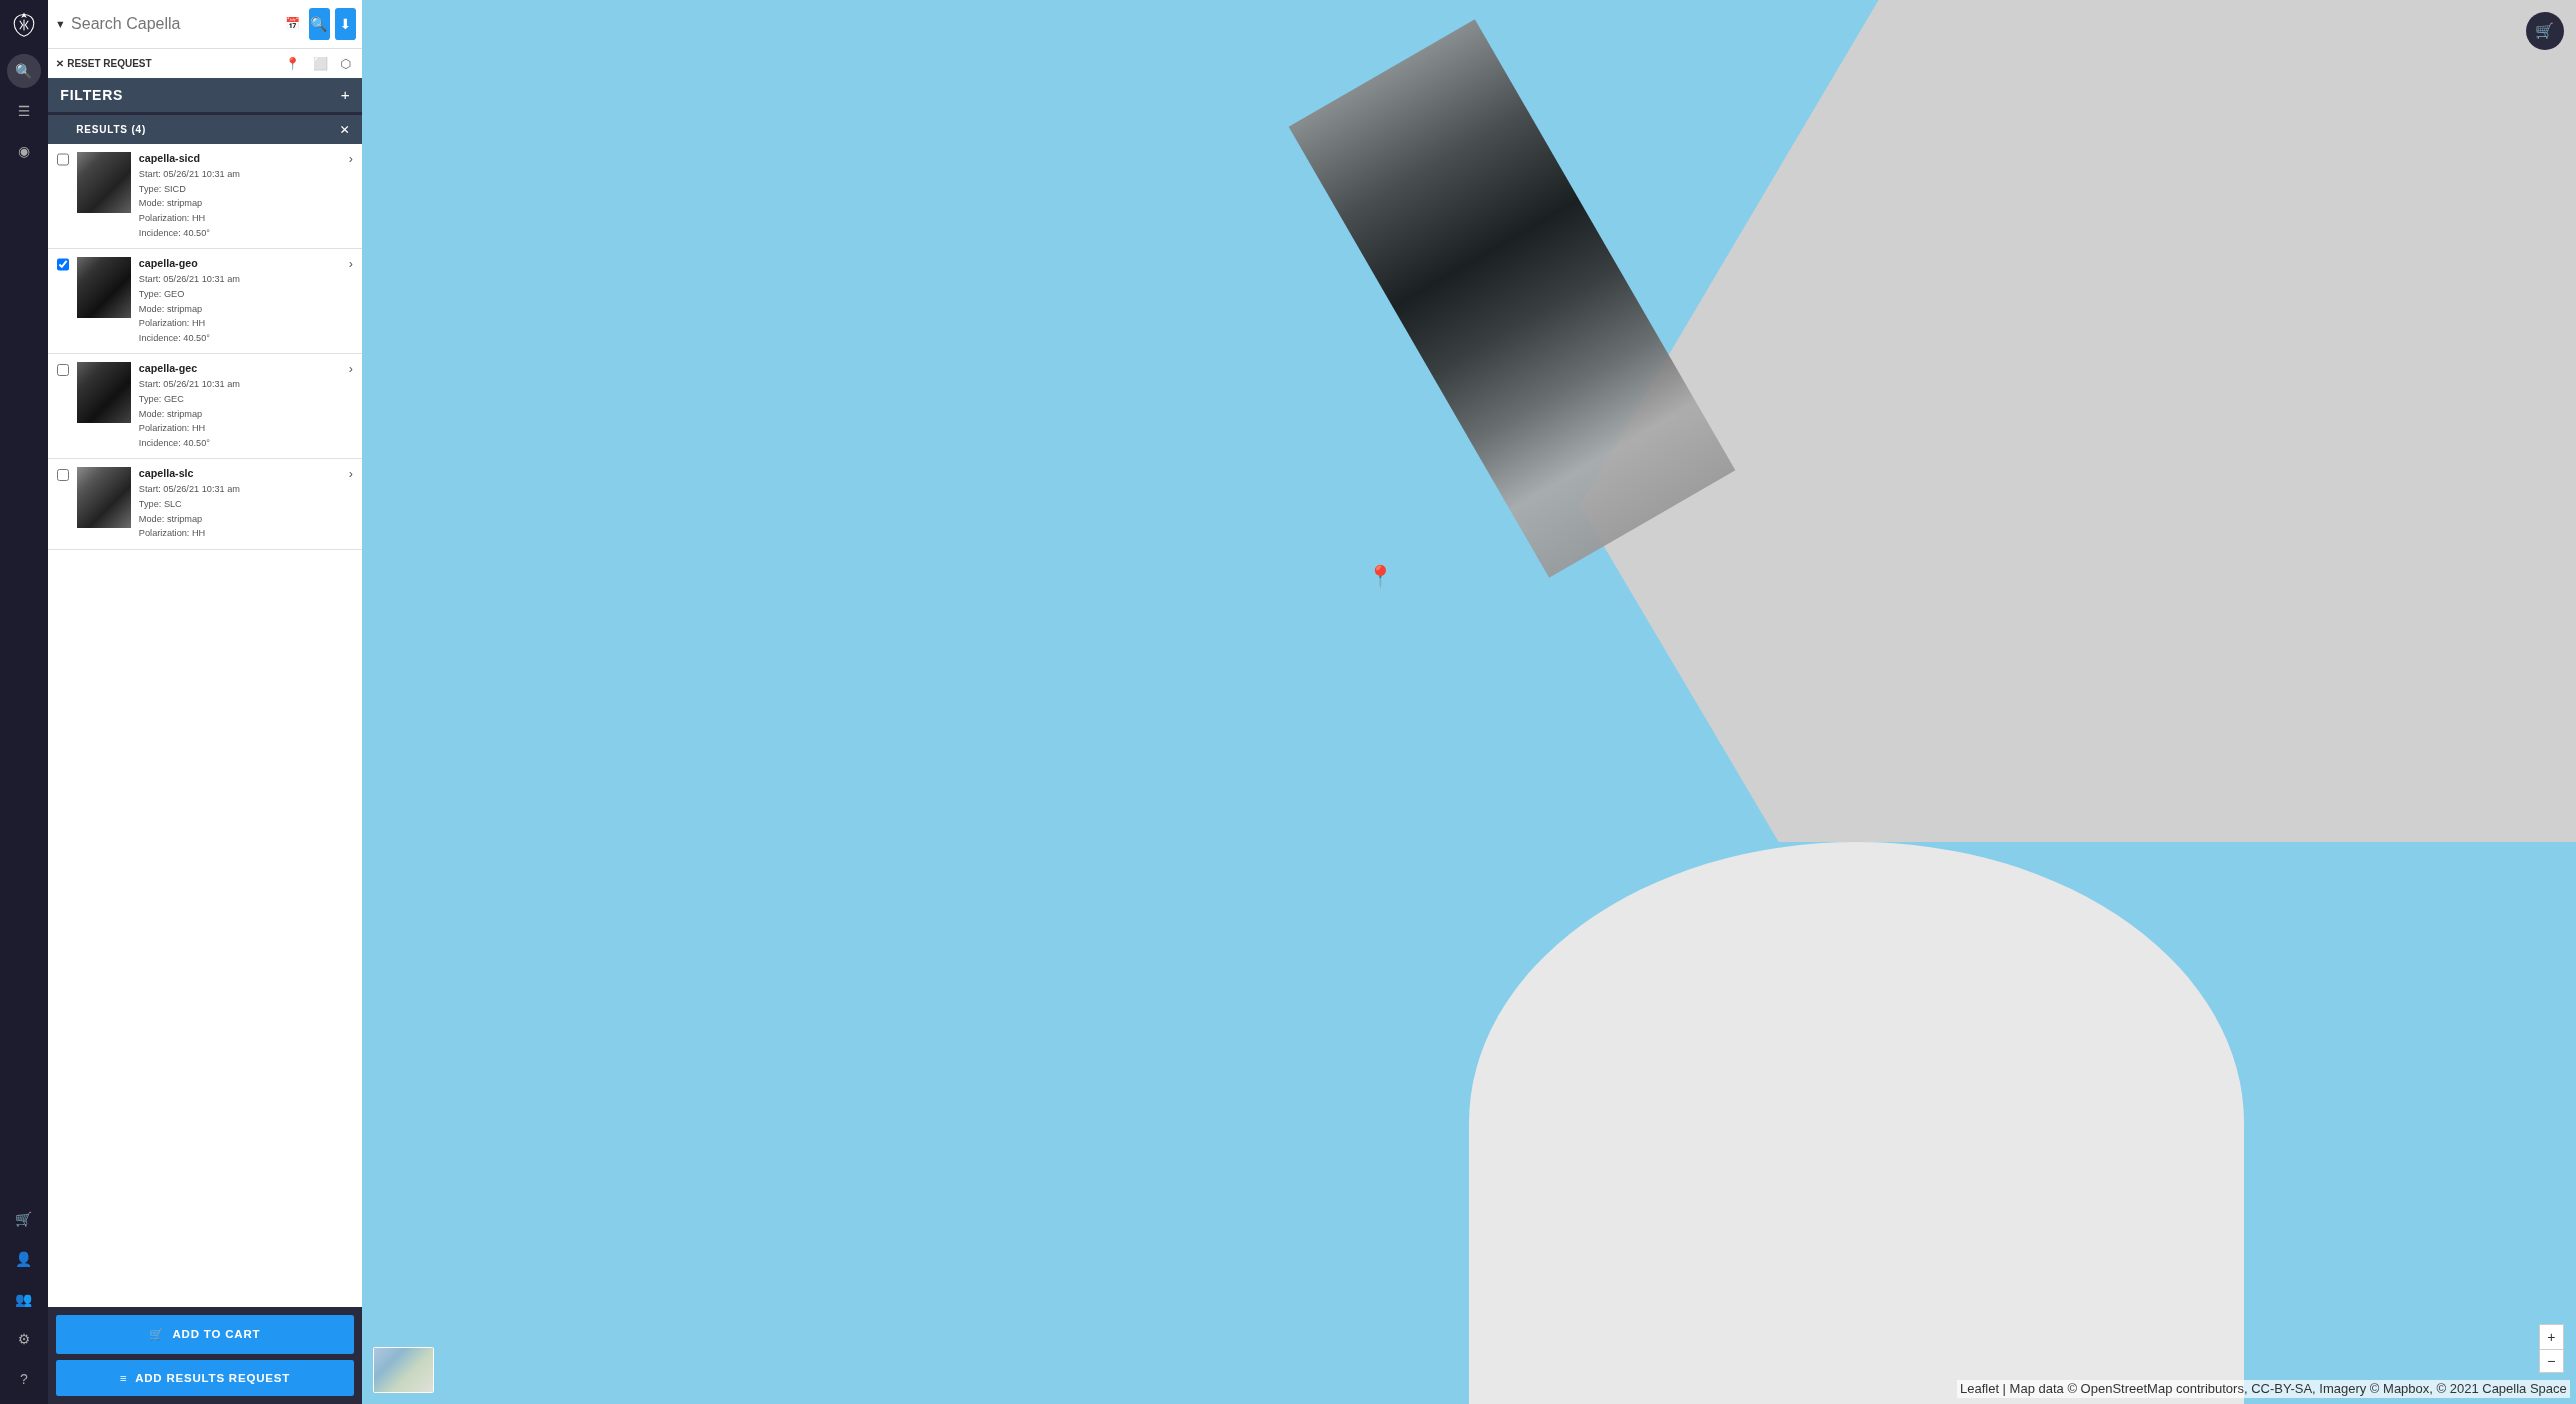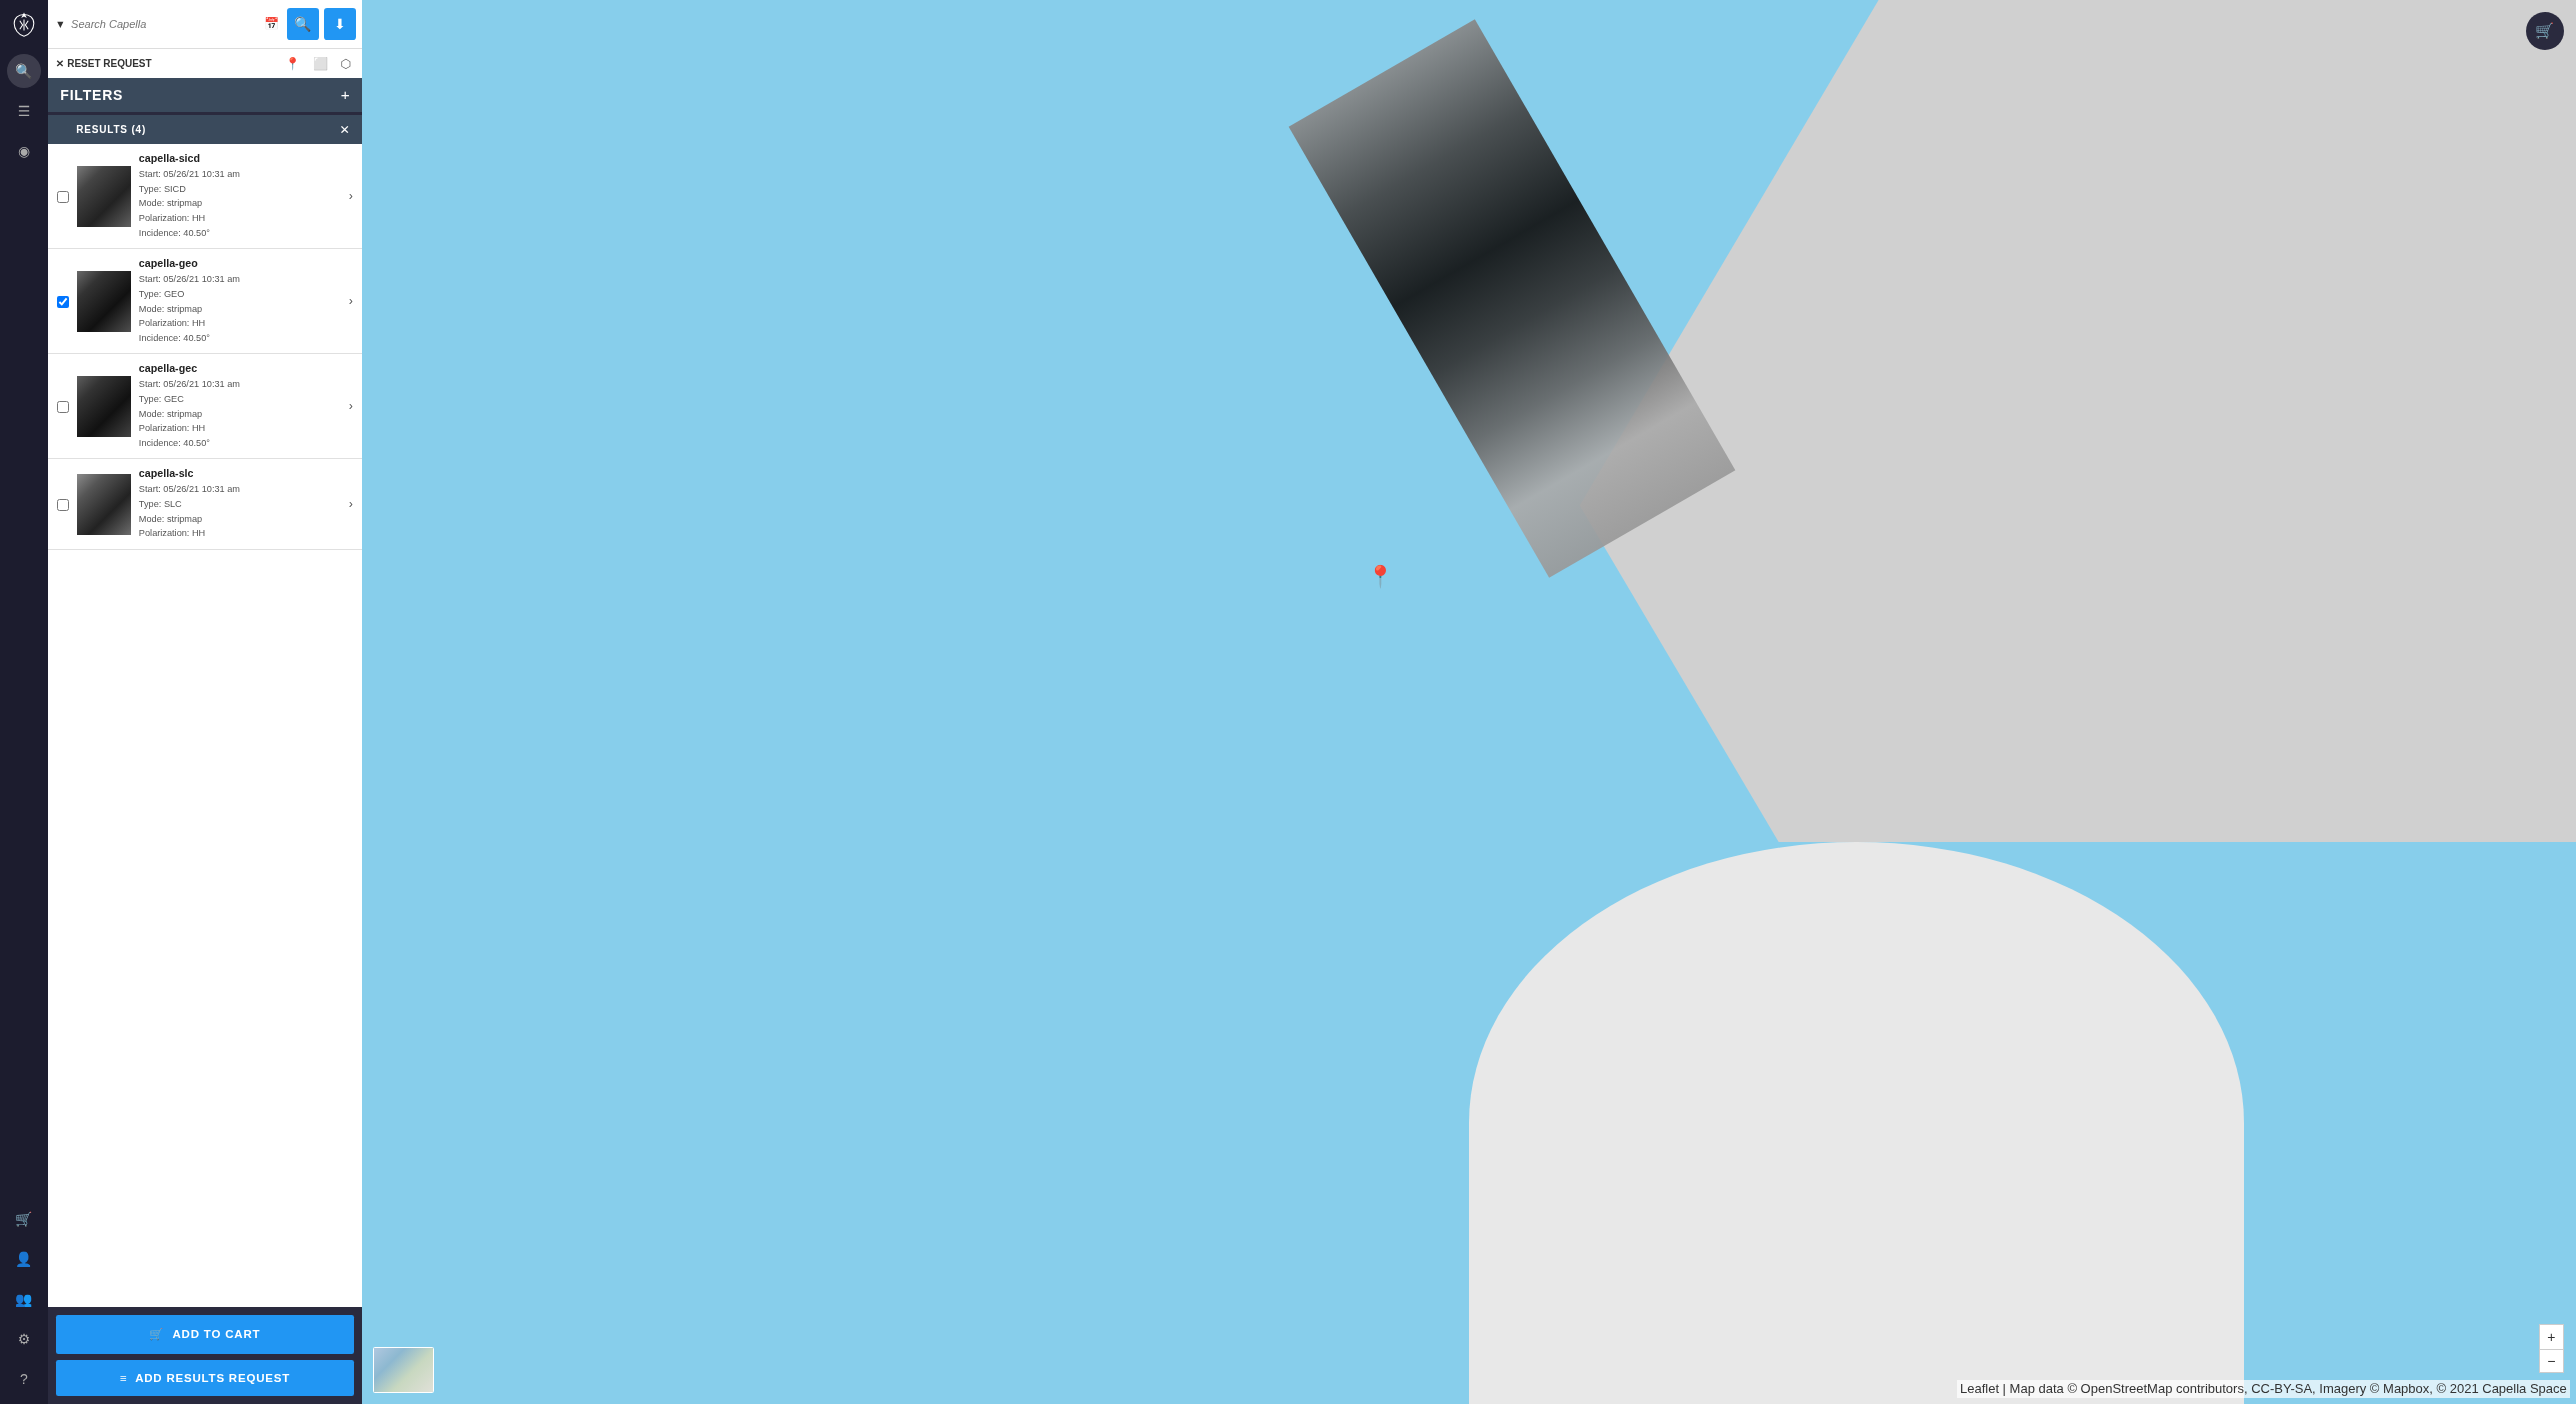--- a/index.html
+++ b/index.html
@@ -70,24 +70,23 @@
       color: #333;
       font-size: 12.3px;
       padding: 3.1px;
       display: flex;
       align-items: center;
     }
     .search-input {
       flex: 1;
       border: none;
       outline: none;
-      font-size: 11px;
+      font-size: 16px;
       color: #000000;
       background: transparent;
-      font-style: italic;
     }
     .search-calendar-btn {
       background: none;
       border: none;
       cursor: pointer;
       color: #555;
       font-size: 12.3px;
       padding: 3.1px;
     }
     .search-go-btn {
@@ -195,21 +194,21 @@
     }
 
     
     .results-list {
       flex: 1;
       overflow-y: auto;
       background: #fff;
     }
     .result-item {
       display: flex;
-      align-items: center;
+      align-items: flex-start;
       padding: 7.7px 9.2px;
       border-bottom: 0.8px solid #e0e0e0;
       gap: 7.7px;
       cursor: pointer;
     }
     .result-checkbox {
       display: flex;
       align-items: flex-start;
       padding-top: 1.5px;
     }

